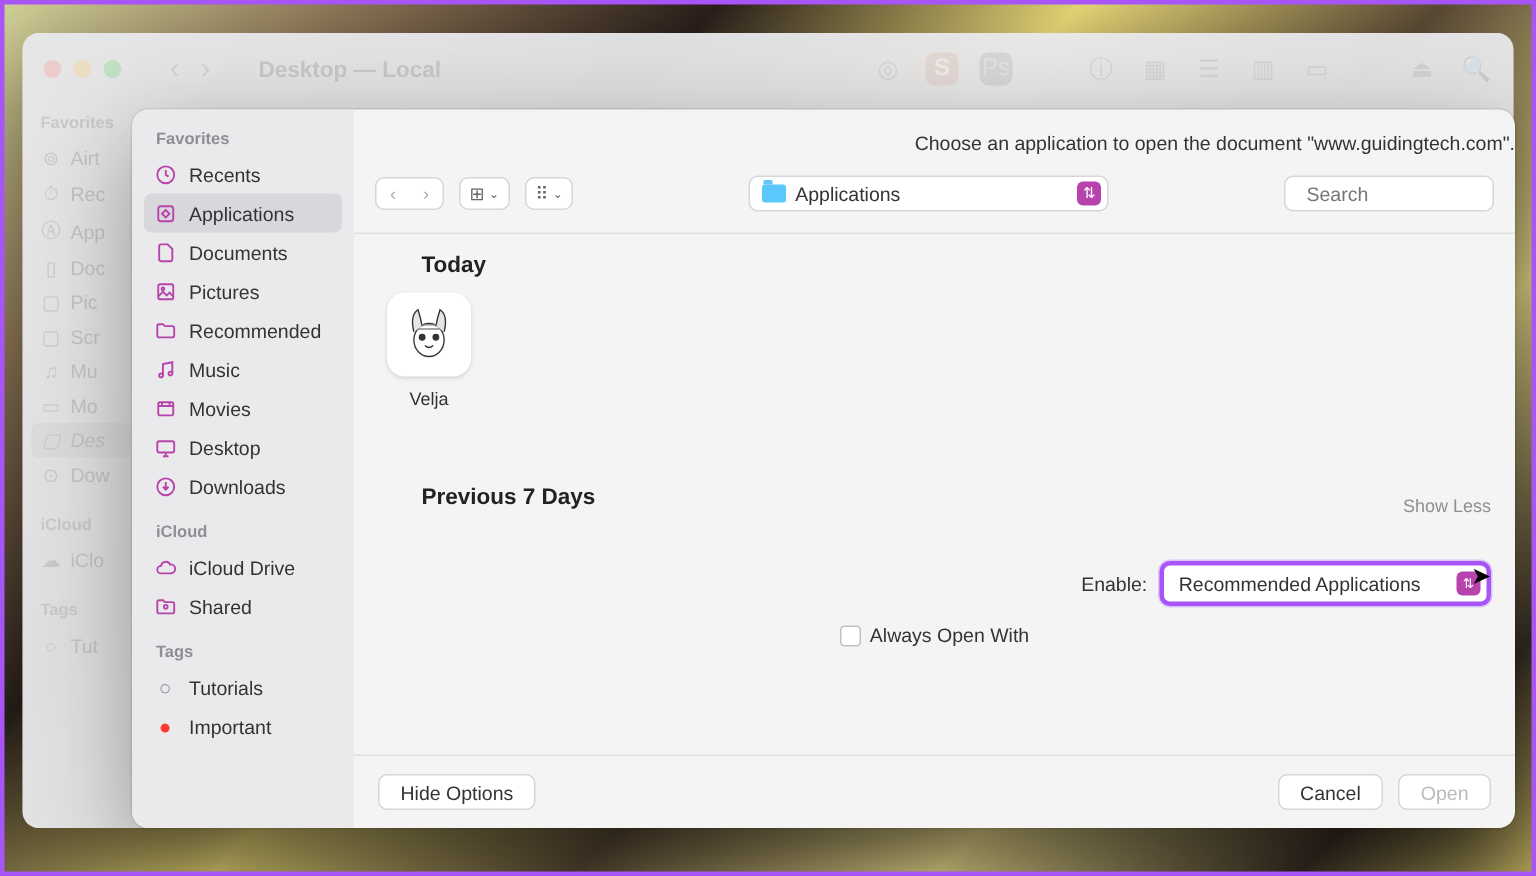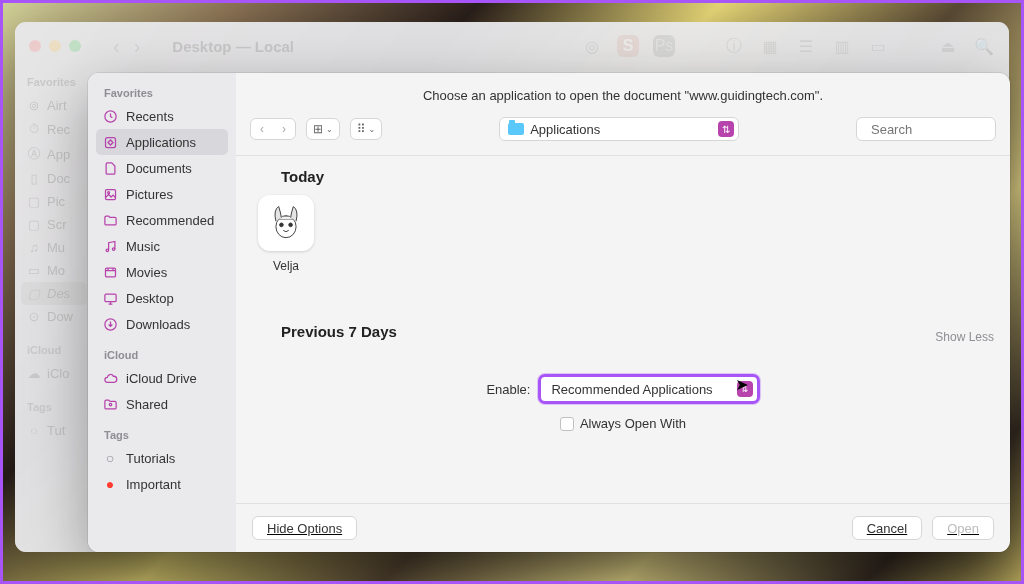--- a/index.html
+++ b/index.html
@@ -33,21 +33,21 @@
 .dlg-sidebar { width: 148px; background:#eaeaec; padding: 14px 0 0 0; overflow:hidden;}
 .dlg-sb-head { font-size:11px; font-weight:600; color:#8e8e93; padding:0 16px 4px;}
 .dlg-sb-item { padding:5px 14px; font-size:13px; color:#333; display:flex; align-items:center; gap:8px;}
 .dlg-sb-item.selected { background:#d8d8dc; border-radius:5px; margin:0 8px; padding:5px 6px;}
 .dlg-sb-icon { width:16px; height:16px; display:flex; align-items:center; justify-content:center; color:#b743ac; font-size:14px;}
 .dlg-sb-icon.gray{color:#8e8e93;}
 .dlg-sb-icon.red{color:#ff3b30;}
 .dlg-sb-sep { height: 12px;}
 
 .dlg-main { flex:1; display:flex; flex-direction:column; }
-.dlg-prompt { text-align:center; font-size:13px; color:#333; padding: 15px 0 14px;}
+.dlg-prompt { text-align:right; font-size:13px; color:#333; padding: 15px 0 14px;}
 .dlg-toolbar { display:flex; align-items:center; gap:10px; padding: 0 14px 14px; border-bottom:1px solid #e0e0e2;}
 .dlg-navbtns { display:flex; background:#fff; border:1px solid #d6d6d8; border-radius:6px; height:22px;}
 .dlg-navbtns span{ width:22px; display:flex; align-items:center; justify-content:center; color:#aaa; font-size:12px;}
 .dlg-viewbtn { display:flex; align-items:center; background:#fff; border:1px solid #d6d6d8; border-radius:6px; height:22px; padding:0 6px; color:#666; font-size:12px; gap:3px;}
 .dlg-pathbox { margin-left:auto; margin-right:auto; display:flex; align-items:center; background:#fff; border:1px solid #d6d6d8; border-radius:6px; height:24px; padding:0 4px 0 8px; width:240px; gap:6px;}
 .folder-ico { width:16px; height:12px; background:#5ac8fa; border-radius:2px; position:relative;}
 .folder-ico::before{content:'';position:absolute;top:-3px;left:1px;width:6px;height:3px;background:#5ac8fa;border-radius:1px 1px 0 0;}
 .dlg-pathbox .label { font-size:13px; color:#333; flex:1;}
 .dlg-pathbox .chev { background:#b743ac; color:#fff; border-radius:4px; width:16px; height:16px; font-size:10px; display:flex; align-items:center;justify-content:center;}
 .dlg-search { display:flex; align-items:center; background:#fff; border:1px solid #d6d6d8; border-radius:6px; height:24px; padding:0 8px; width:140px; gap:6px; color:#aaa;}
@@ -58,31 +58,31 @@
 .dlg-content::-webkit-scrollbar{width:8px;}
 .dlg-content::-webkit-scrollbar-thumb{background:#c0c0c2; border-radius:4px;}
 .section-title { font-size:15px; font-weight:700; color:#222; margin-bottom:10px;margin-left:29px;}
 .apps-row { display:flex; gap:20px; margin-bottom:50px;}
 .app-item { text-align:center; width:68px;}
 .app-icon { width:56px; height:56px; margin:0 auto 8px; background:#fff; border-radius:12px; box-shadow:0 1px 3px rgba(0,0,0,0.15); display:flex; align-items:center; justify-content:center; font-size:30px;}
 .app-name { font-size:12px; color:#333;}
 .section-head-row { display:flex; align-items:center; margin-bottom:10px;}
 .show-less { font-size:12px; color:#8e8e93; margin-left:auto;}
 
-.enable-row { display:flex; align-items:center; gap:8px; justify-content:center; margin-top:24px;}
+.enable-row { display:flex; align-items:center; gap:8px; justify-content:flex-end; margin-top:24px;}
 .enable-label { font-size:13px; color:#333;}
 .enable-select { position:relative; display:flex; align-items:center; background:#fff; border:3px solid #a855f7; border-radius:7px; height:30px; padding:0 4px 0 10px; gap:24px; box-shadow:0 0 0 1px rgba(168,85,247,0.3);}
 .enable-select .val{ font-size:13px; color:#333;}
 .enable-select .chev { background:#b743ac; color:#fff; border-radius:4px; width:16px; height:16px; font-size:9px; display:flex; align-items:center;justify-content:center;}
 .cursor { position:absolute; margin-left:238px; margin-top:-10px; font-size:16px; color:#000;}
 .always-row { display:flex; align-items:center; justify-content:center; gap:6px; margin-top:12px;}
 .chk { width:14px; height:14px; border:1px solid #c0c0c0; border-radius:3px; background:#fff;}
 .always-label { font-size:13px; color:#333;}
 
-.dlg-footer { display:flex; align-items:flex-start; padding:12px 16px; border-top:1px solid #e0e0e2; gap:10px;text-decoration:underline;}
+.dlg-footer { display:flex; align-items:flex-start; padding:12px 16px; border-top:1px solid #e0e0e2; gap:10px;}
 .btn { background:#fff; border:1px solid #d6d6d8; border-radius:6px; padding:4px 14px; font-size:13px; color:#333; height:24px;}
 .btn.disabled { color:#bbb; }
 .spacer{flex:1;}
 
 svg{display:block;}
 </style>
 </head>
 <body>
 
 <div class="border-frame"></div>

